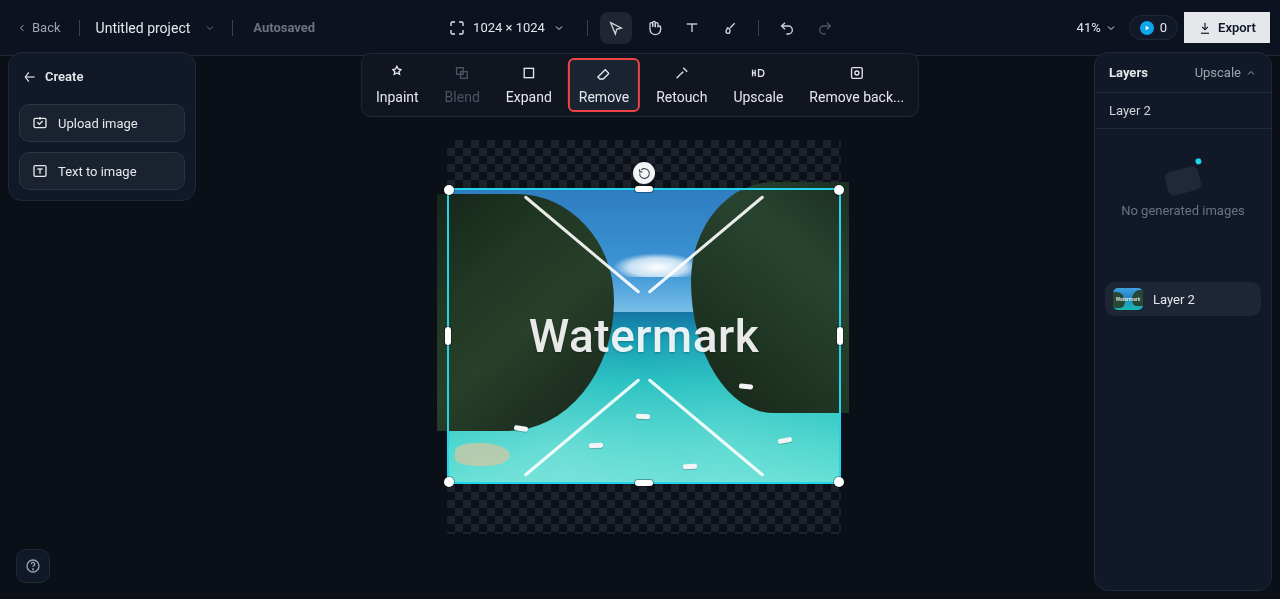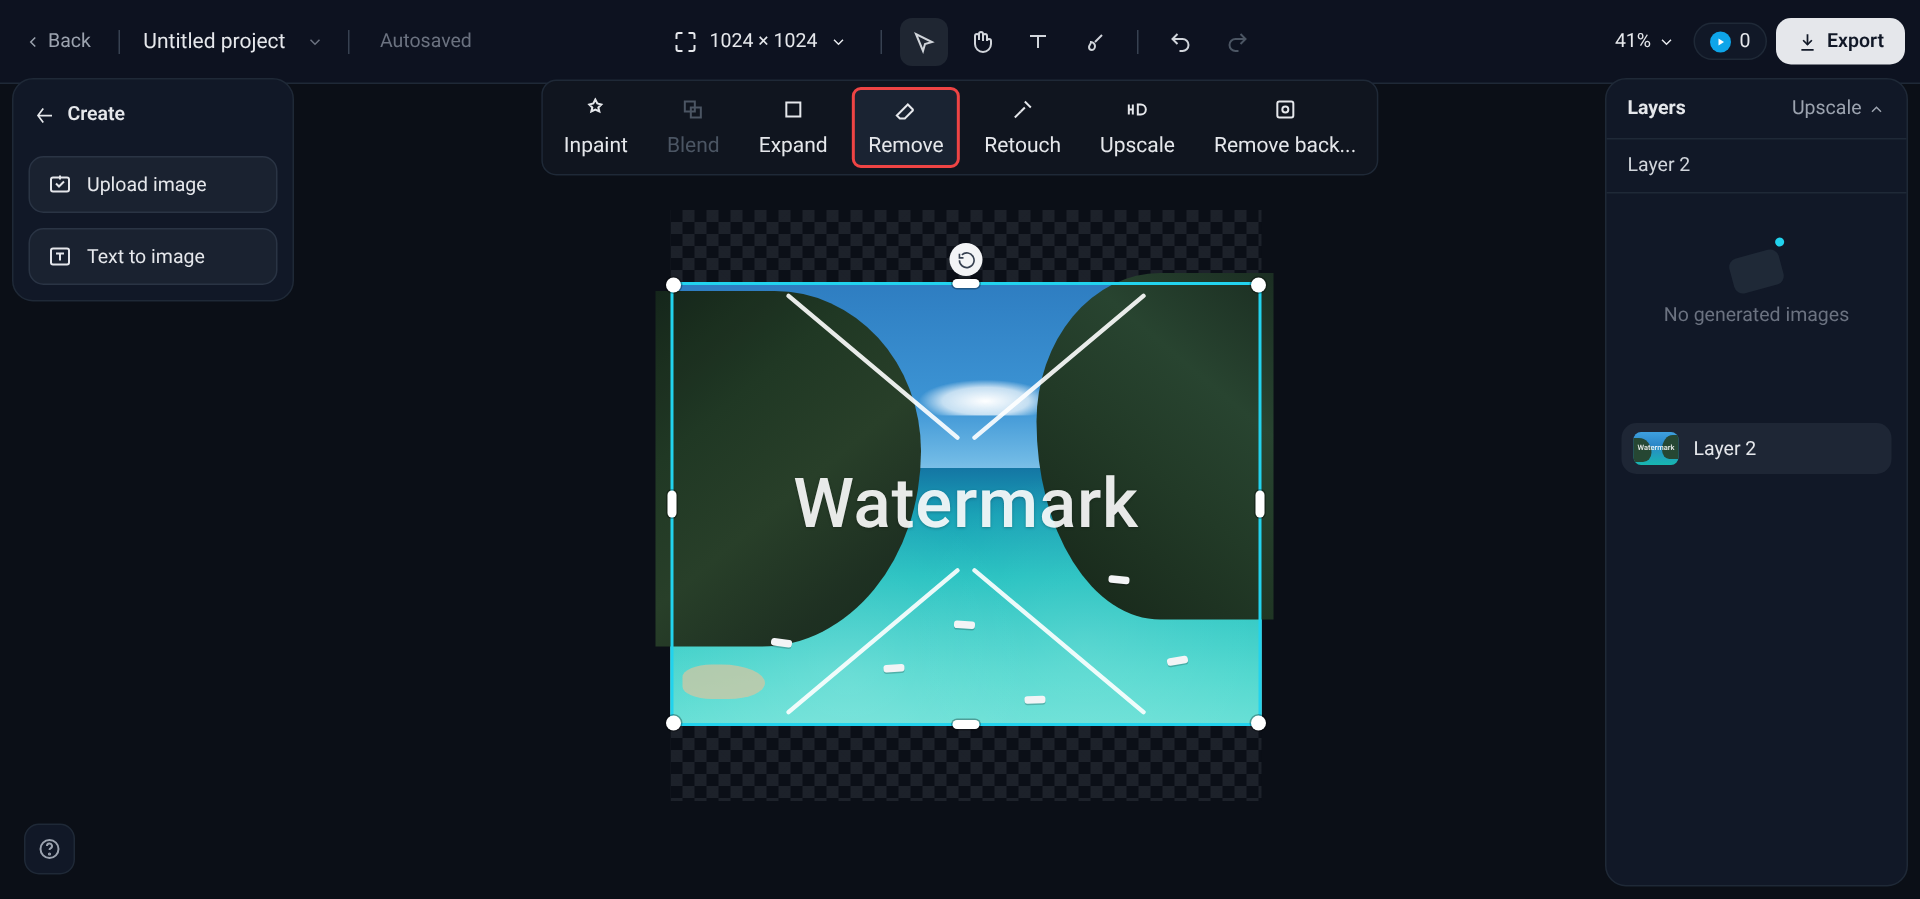--- a/index.html
+++ b/index.html
@@ -24,41 +24,41 @@
   .top-center { position: absolute; left: 0; right: 0; justify-content: center; pointer-events: none; }
   .top-center > * { pointer-events: auto; }
   .top-right { margin-left: auto; }
   .back-btn {
     display: inline-flex; align-items: center; gap: 4px;
     color: #9ca3af; padding: 4px 6px; border-radius: 6px; cursor: pointer;
   }
   .vdiv { width: 1px; height: 16px; background: #374151; margin: 0 6px; }
   .proj-name { color: #e5e7eb; font-size: 14px; padding: 4px 4px; }
   .chev-down { color: #6b7280; margin: 0 4px; }
-  .autosaved { color: #6b7280; font-size: 13px; margin-left: 8px; }
+  .autosaved { color: #6b7280; font-size: 13px; margin-left: 8px; font-weight: bold; }
 
   .dim-group { display: flex; align-items: center; gap: 8px; color: #e5e7eb; padding: 6px 10px; border-radius: 8px; }
   .icon-btn {
     width: 32px; height: 32px; display: inline-flex; align-items: center; justify-content: center;
     border-radius: 8px; cursor: pointer; color: #d1d5db;
   }
   .icon-btn.active { background: #1f2632; }
   .icon-btn.disabled { color: #4b5563; cursor: default; }
   .zoom { color: #e5e7eb; padding: 4px 6px; display: inline-flex; align-items: center; gap: 4px; }
 
   .credits-pill {
     display: inline-flex; align-items: center; gap: 6px;
     background: #111827; border: 1px solid #1f2937; border-radius: 999px;
     padding: 4px 10px; color: #e5e7eb;
   }
   .credits-dot { width: 14px; height: 14px; border-radius: 50%; background: #0ea5e9; display: inline-flex; align-items: center; justify-content: center; }
   .credits-dot svg { width: 8px; height: 8px; fill: white; }
   .export-btn {
     display: inline-flex; align-items: center; gap: 6px;
-    background: #e5e7eb; color: #111827; border-radius: 10px;
+    background: #e5e7eb; color: #111827; border-radius: 0;
     padding: 8px 14px; font-weight: 600; cursor: pointer;
   }
 
   
   .left-panel {
     position: absolute; left: 8px; top: 52px; width: 188px;
     background: #111827; border: 1px solid #1f2937; border-radius: 14px;
     padding: 10px;
   }
   .lp-header {
@@ -80,21 +80,21 @@
   .tool-btn {
     display: inline-flex; align-items: center; gap: 8px;
     color: #e5e7eb; padding: 6px 10px; border-radius: 8px; font-size: 14px; cursor: pointer; flex-direction: column;
   }
   .tool-btn .ico { width: 16px; height: 16px; display: inline-block; }
   .tool-btn.disabled { color: #4b5563; cursor: default; }
   .tool-btn.highlight { border: 2px solid #ef4444; background: #1a2332; border-radius: 6px; padding: 5px 9px; }
 
   
   .right-panel {
-    position: absolute; right: 8px; top: 52px; bottom: 8px; width: 202px;
+    position: absolute; right: 8px; top: 52px; bottom: 8px; width: 178px;
     background: #111827; border: 1px solid #1f2937; border-radius: 14px;
     display: flex; flex-direction: column;
   }
   .rp-head {
     display: flex; align-items: center; justify-content: space-between; padding: 12px 14px;
     border-bottom: 1px solid #1f2937;
   }
   .rp-title { font-weight: 700; color: #e5e7eb; }
   .rp-history { color: #9ca3af; display: inline-flex; align-items: center; gap: 4px; cursor: pointer; }
   .rp-selected { padding: 10px 14px; color: #d1d5db; border-bottom: 1px solid #1f2937; }

